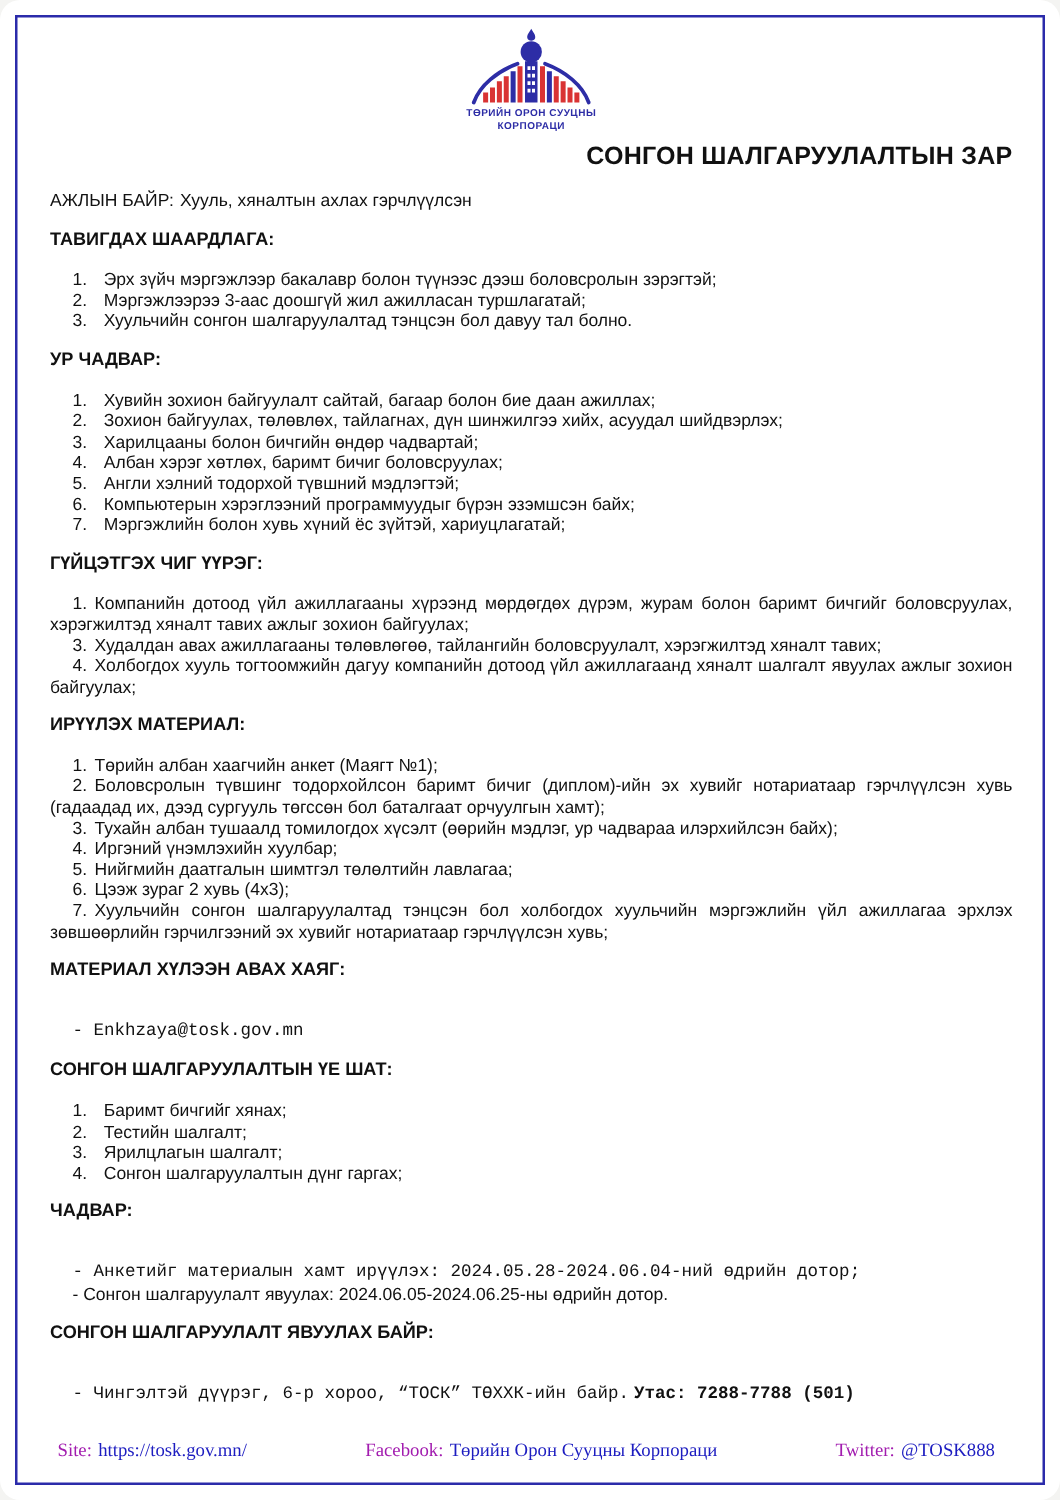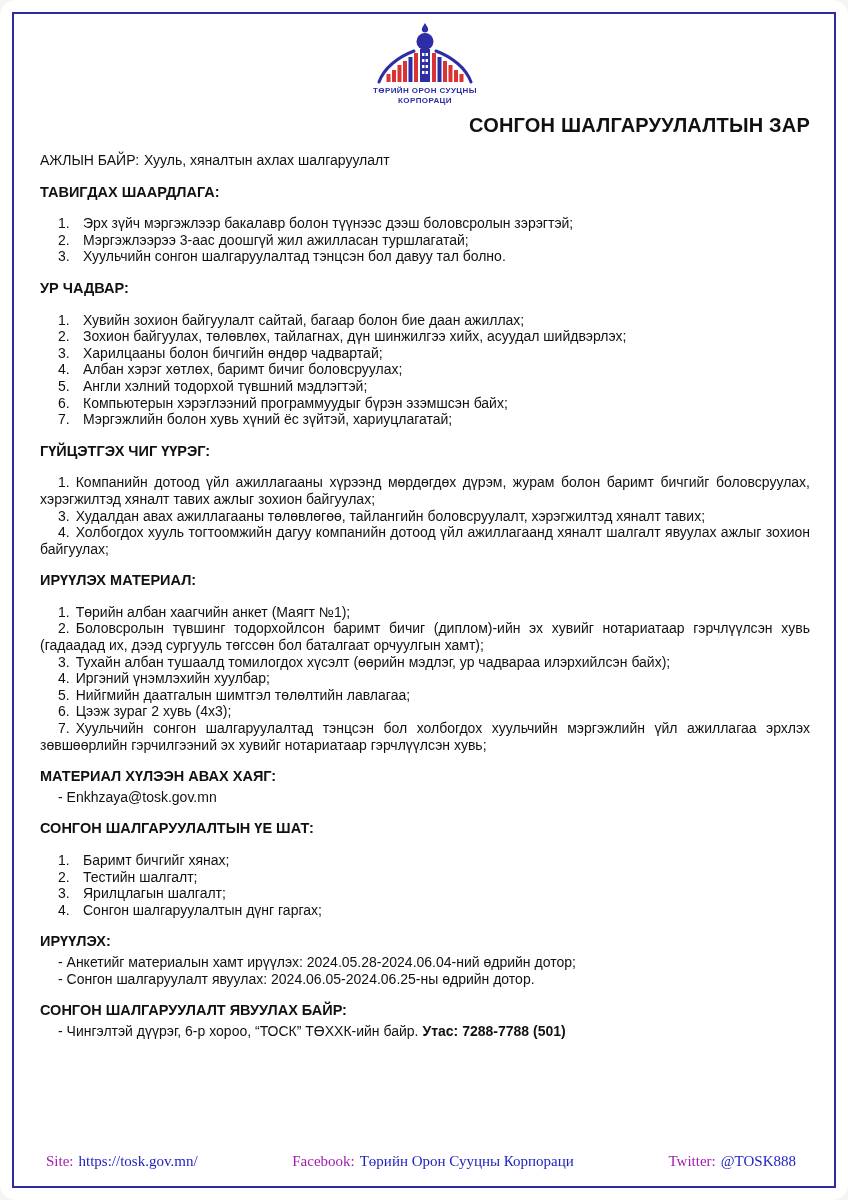--- a/index.html
+++ b/index.html
@@ -24,21 +24,21 @@
   .heading { font-weight:bold; font-size:14.5px; margin-top:15px; }
   .line { margin-top:15px; }
   .label { font-weight:normal; margin-right:5px; }
   .olist { margin-top:15px; }
   .oitem { display:flex; }
   .oitem .n { flex:0 0 25px; margin-left:18px; }
   .paras { margin-top:15px; }
   .para { text-align:justify; text-indent:18px; margin:0; }
   .para .n { margin-right:6px; }
   .dash { margin-left:18px; }
-  .dash.first { margin-top:4px; }
+  .dash.first { margin-top:32px;font-family:Liberation Mono, monospace; }
   .phone { font-weight:bold; margin-left:4px; }
   .footer {
     position:absolute; left:46px; right:52px; bottom:30px;
     display:flex; justify-content:space-between;
     font-family:"Liberation Serif", serif; font-size:15px; line-height:18px;
   }
   .f-label { color:#a21caf; margin-right:5px; }
   .f-val { color:#1d1dc0;margin-top:20px; }
 </style>
 </head>
@@ -83,21 +83,21 @@
           <rect x="86.5" y="52" width="4" height="8" fill="#d93333"></rect>
         </g>
       </svg>
       <div class="logo-text">ТӨРИЙН ОРОН СУУЦНЫ</div>
       <div class="logo-text">КОРПОРАЦИ</div>
     </div>
 
     <div class="doc-title">СОНГОН ШАЛГАРУУЛАЛТЫН ЗАР</div>
 
     <div class="line">
-      <span class="label">АЖЛЫН БАЙР:</span><span>Хууль, хяналтын ахлах шалгаруулалт</span>
+      <span class="label">АЖЛЫН БАЙР:</span><span>Хууль, хяналтын ахлах гэрчлүүлсэн</span>
     </div>
 
     <div class="heading">ТАВИГДАХ ШААРДЛАГА:</div>
     <div class="olist">
       <div class="oitem">
           <span class="n">1.</span>
           <span>Эрх зүйч мэргэжлээр бакалавр болон түүнээс дээш боловсролын зэрэгтэй;</span>
         </div>
       <div class="oitem">
           <span class="n">2.</span>
@@ -175,21 +175,21 @@
       <div class="oitem">
           <span class="n">3.</span>
           <span>Ярилцлагын шалгалт;</span>
         </div>
       <div class="oitem">
           <span class="n">4.</span>
           <span>Сонгон шалгаруулалтын дүнг гаргах;</span>
         </div>
     </div>
 
-    <div class="heading">ИРҮҮЛЭХ:</div>
+    <div class="heading">ЧАДВАР:</div>
     <div class="dash first">- Анкетийг материалын хамт ирүүлэх: 2024.05.28-2024.06.04-ний өдрийн дотор;</div>
     <div class="dash">- Сонгон шалгаруулалт явуулах: 2024.06.05-2024.06.25-ны өдрийн дотор.</div>
 
     <div class="heading">СОНГОН ШАЛГАРУУЛАЛТ ЯВУУЛАХ БАЙР:</div>
     <div class="dash first">
       <span>- Чингэлтэй дүүрэг, 6-р хороо, “ТОСК” ТӨХХК-ийн байр.</span><span class="phone">Утас: 7288-7788 (501)</span>
     </div>
 
   </div>
 

